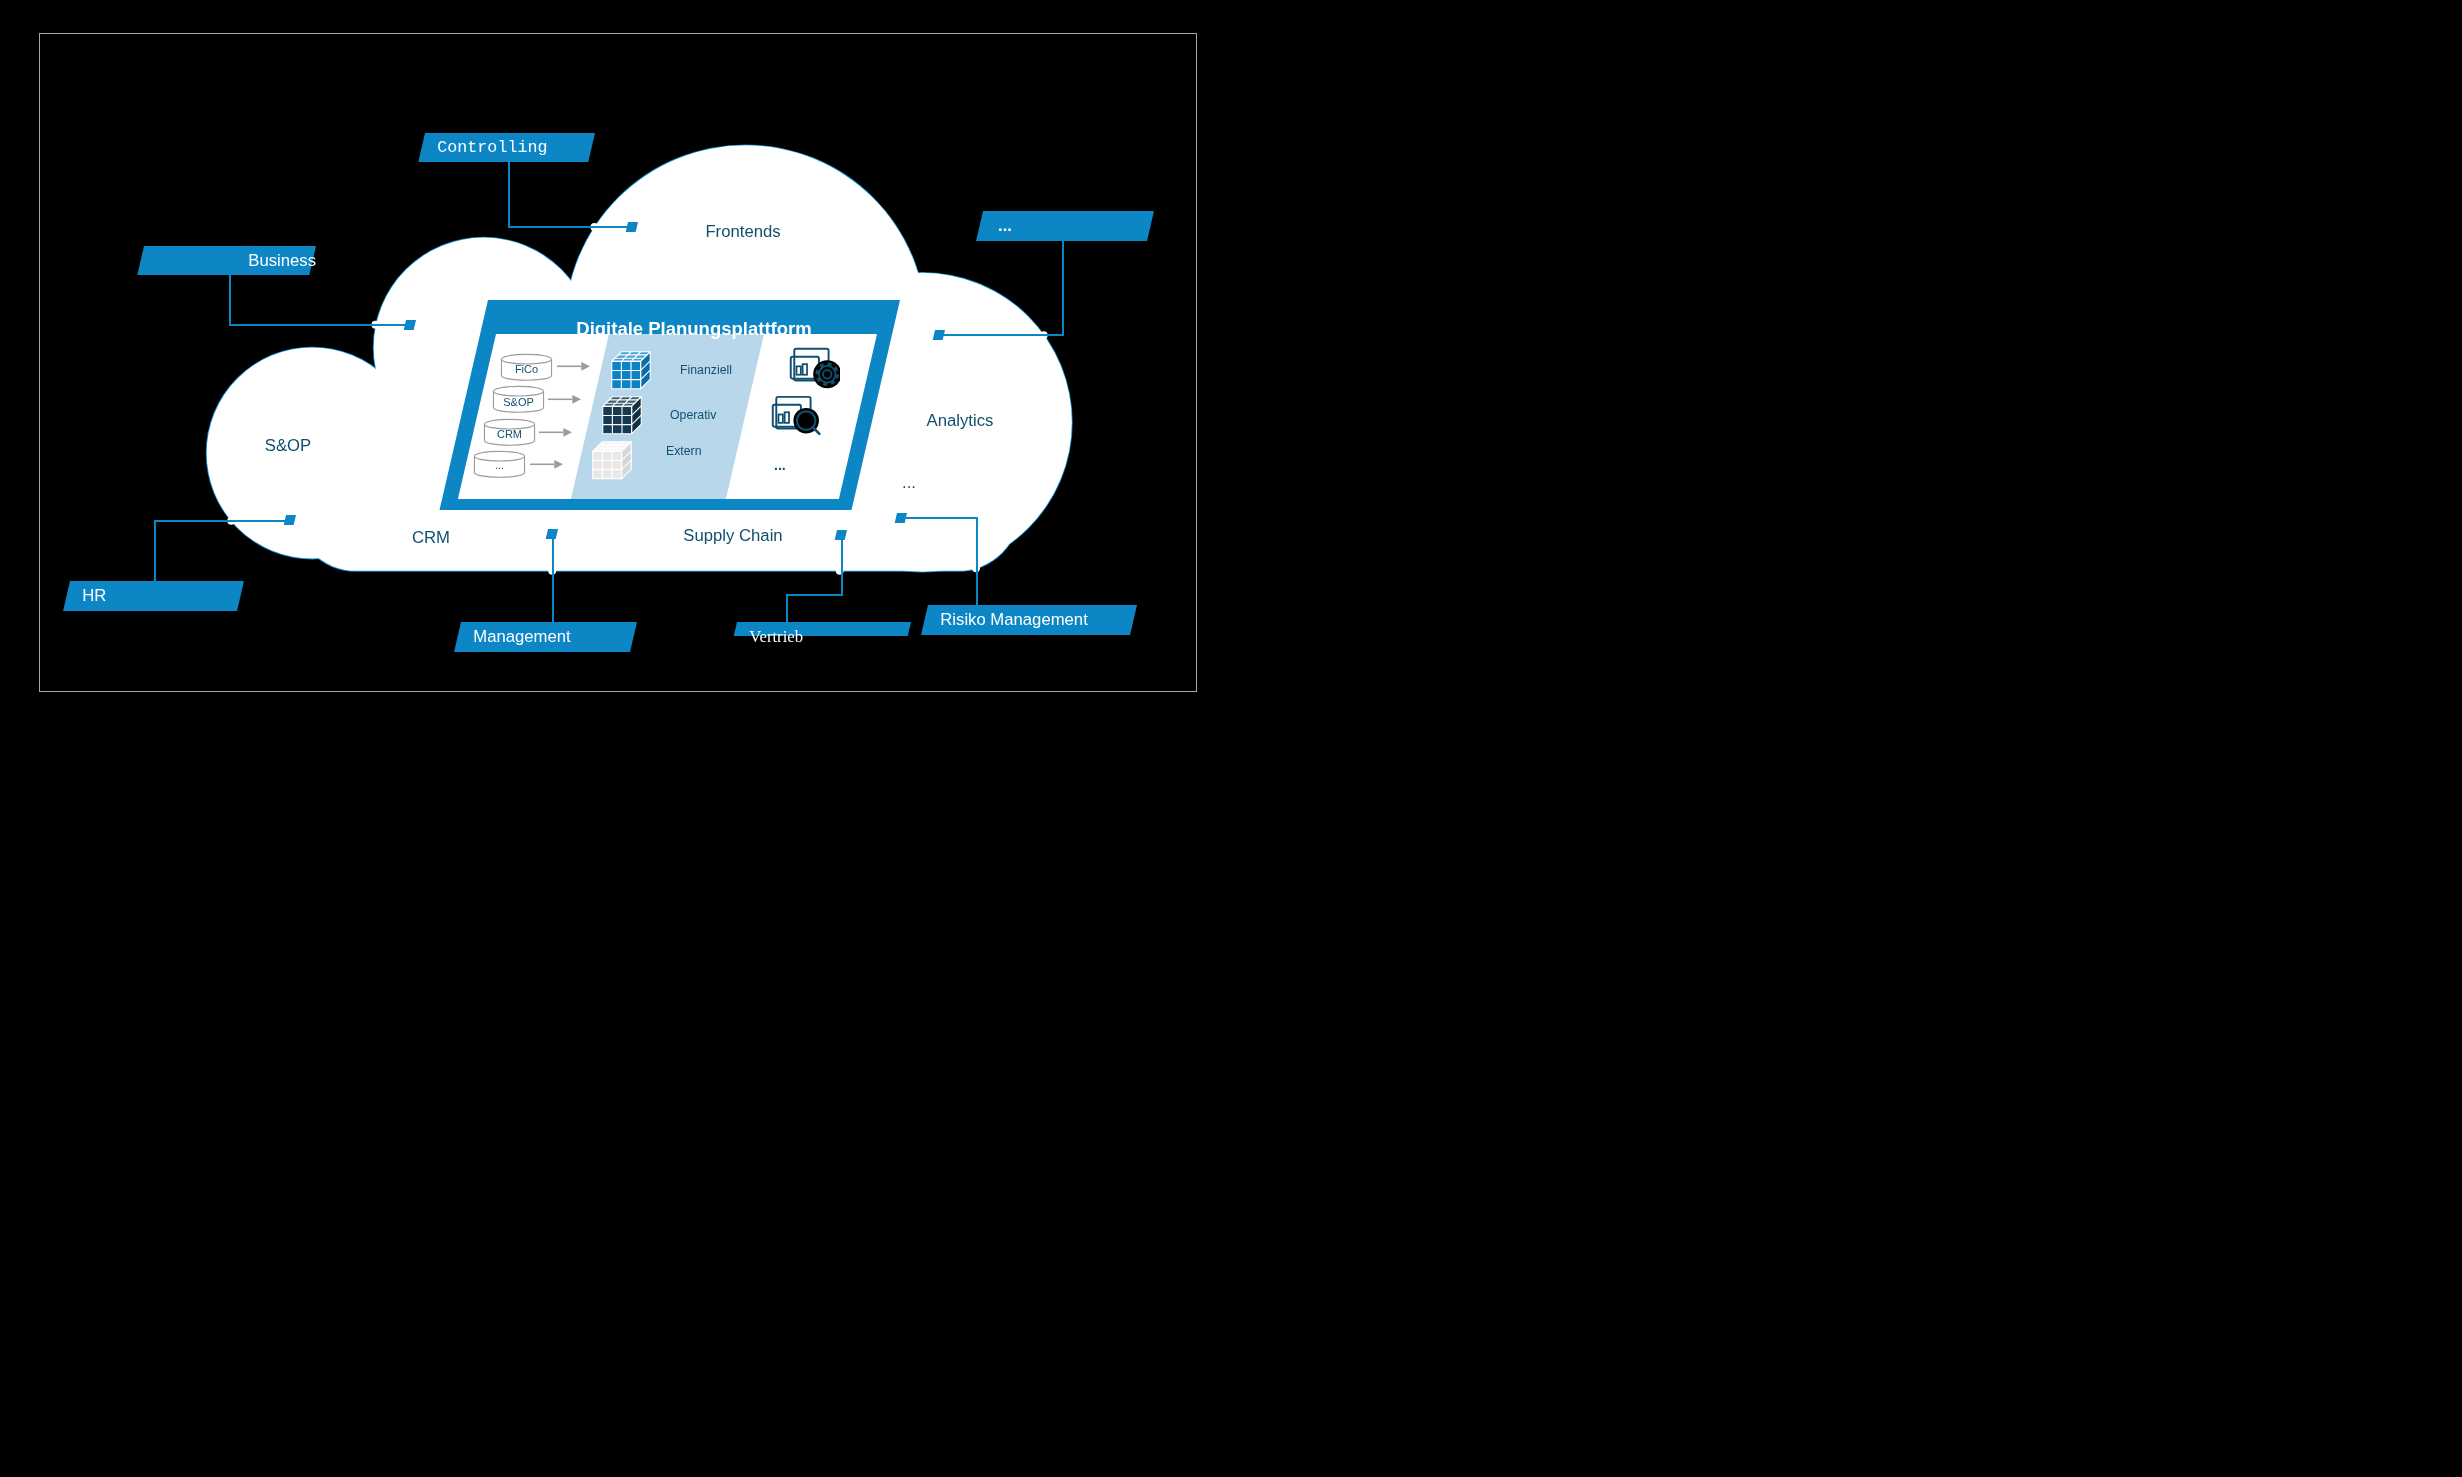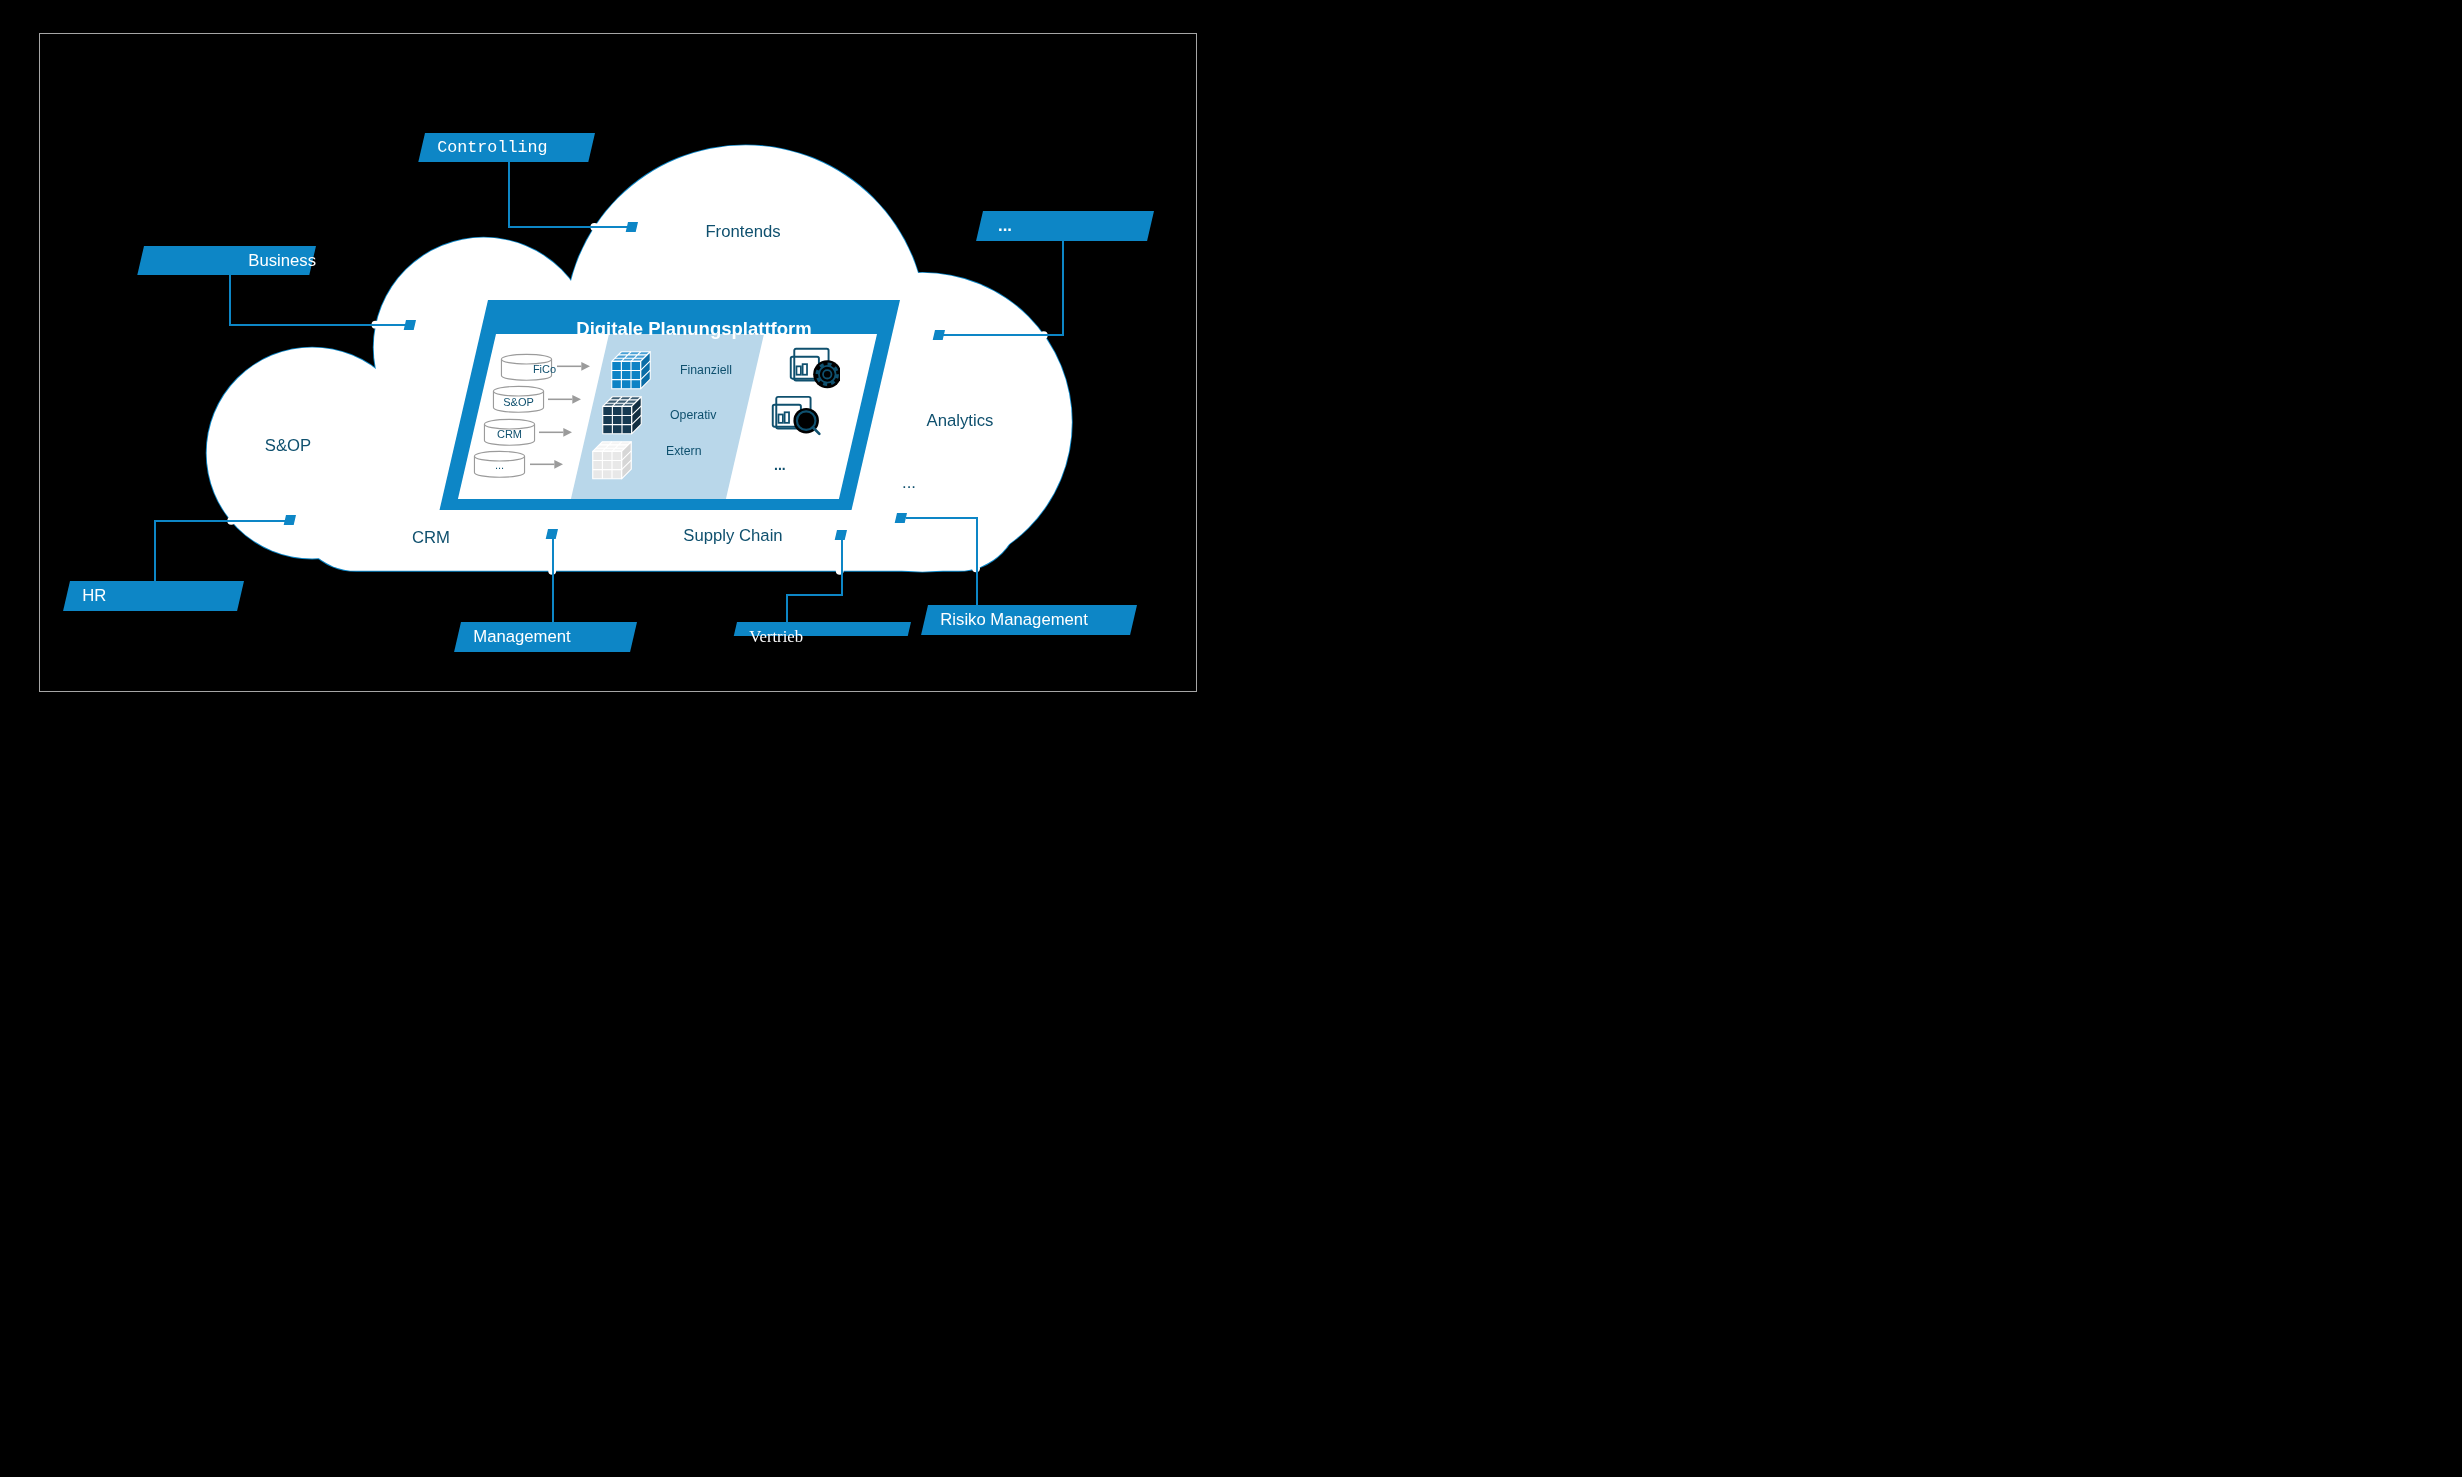--- a/index.html
+++ b/index.html
@@ -99,21 +99,21 @@
 <div class="skewbox" style="left:609px;top:334px;width:155px;height:165px;background:var(--band);"></div>
 
 <div class="pf-title">Digitale Planungsplattform</div>
 
 <div class="cyl" style="left:500px;top:353px;">
   <svg width="53" height="29" viewBox="0 0 60 33">
       <path d="M1.5,7 v18.5 a28.5,5.5 0 0 0 57,0 V7" fill="#fff" stroke="#9b9b9b" stroke-width="1.3"></path>
       <ellipse cx="30" cy="7" rx="28.5" ry="5.5" fill="#fff" stroke="#9b9b9b" stroke-width="1.3"></ellipse>
     </svg>
 </div>
-<div class="cyl-label" style="left:518px;top:363px;">FiCo</div>
+<div class="cyl-label" style="left:500px;top:363px;">FiCo</div>
 
 <div class="cyl" style="left:492px;top:385px;">
   <svg width="53" height="29" viewBox="0 0 60 33">
       <path d="M1.5,7 v18.5 a28.5,5.5 0 0 0 57,0 V7" fill="#fff" stroke="#9b9b9b" stroke-width="1.3"></path>
       <ellipse cx="30" cy="7" rx="28.5" ry="5.5" fill="#fff" stroke="#9b9b9b" stroke-width="1.3"></ellipse>
     </svg>
 </div>
 <div class="cyl-label" style="left:492px;top:396px;">S&amp;OP</div>
 
 <div class="cyl" style="left:483px;top:418px;">

